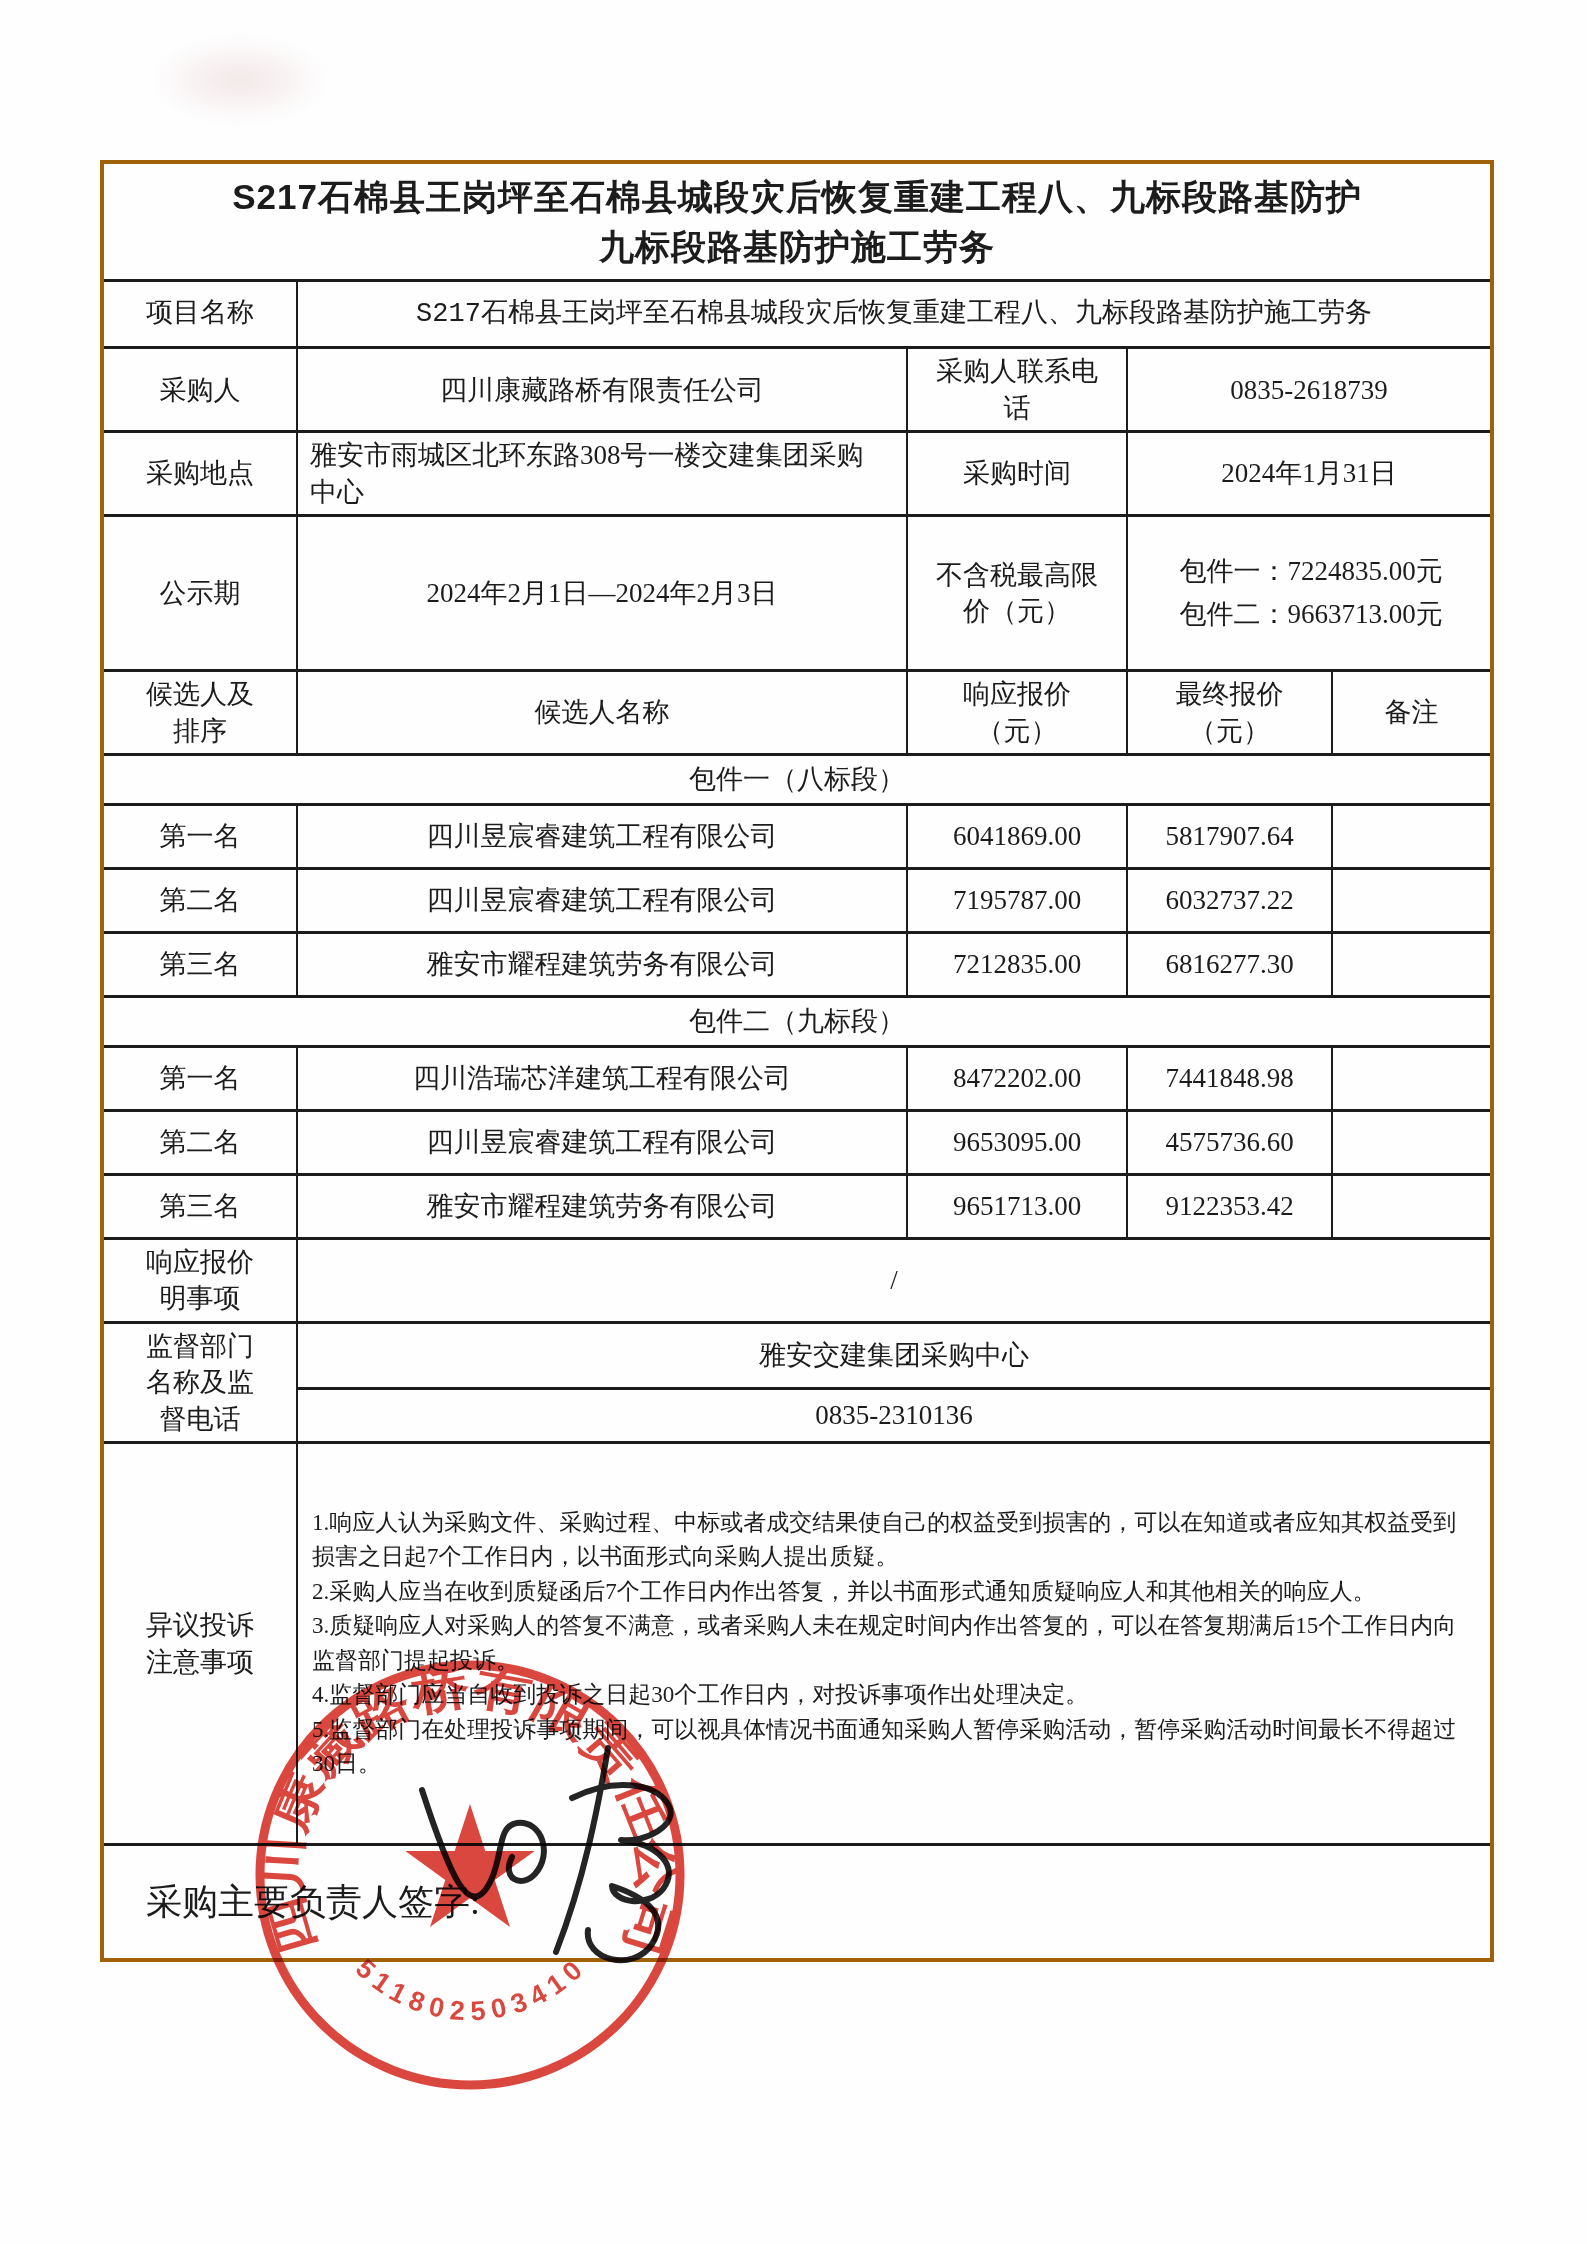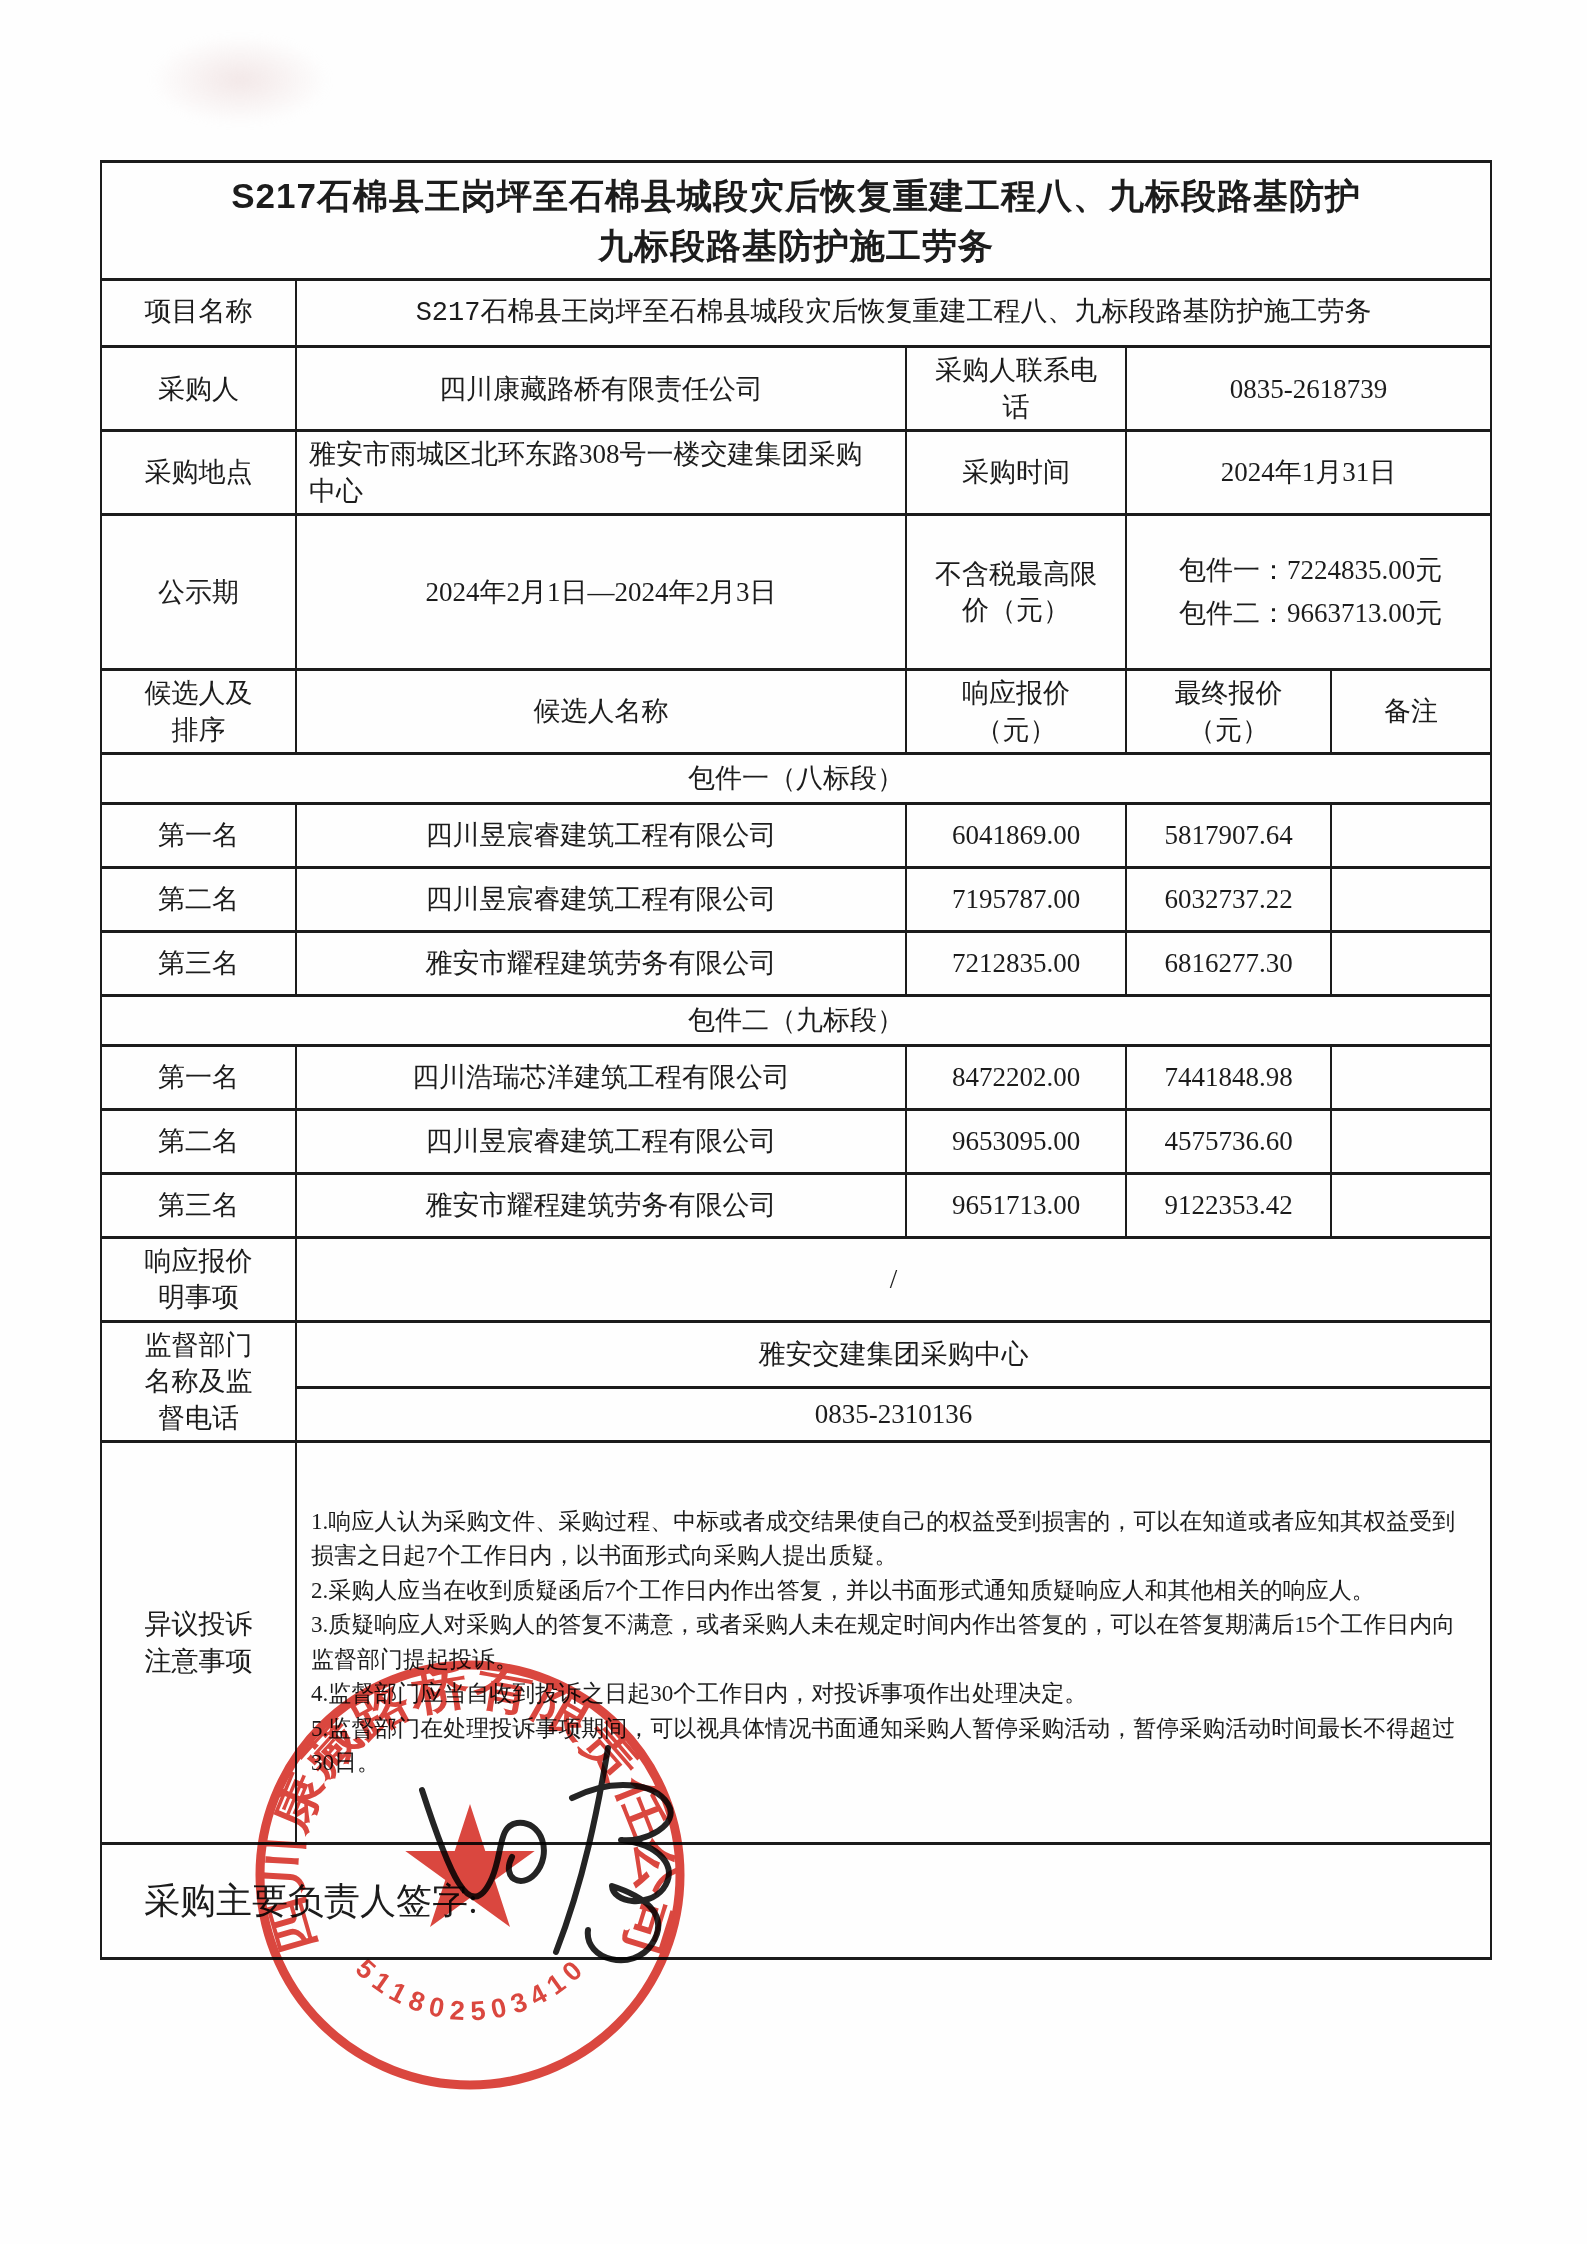--- a/index.html
+++ b/index.html
@@ -27,21 +27,21 @@
     border-left:2px solid #1c1c1c;
     border-right:2px solid #1c1c1c;
     border-top:3px solid #1c1c1c;
     border-bottom:3px solid #1c1c1c;
     text-align:center;
     vertical-align:middle;
     font-size:27px;
     line-height:1.35;
     padding:4px 10px;
   }
-  table.doc { border:1px solid #a16207; }
+  table.doc { border:4px solid #a16207; }
   .pre { white-space:pre-line; }
   .r-title  td { height:103px; }
   .r-proj   td { height:67px;font-family:Liberation Mono, monospace; }
   .r-buyer  td { height:80px; }
   .r-loc    td { height:70px; }
   .r-pub    td { height:155px; }
   .r-head   td { height:76px; }
   .r-sec    td { height:50px; }
   .r-data   td { height:64px; }
   .r-other  td { height:70px; }

